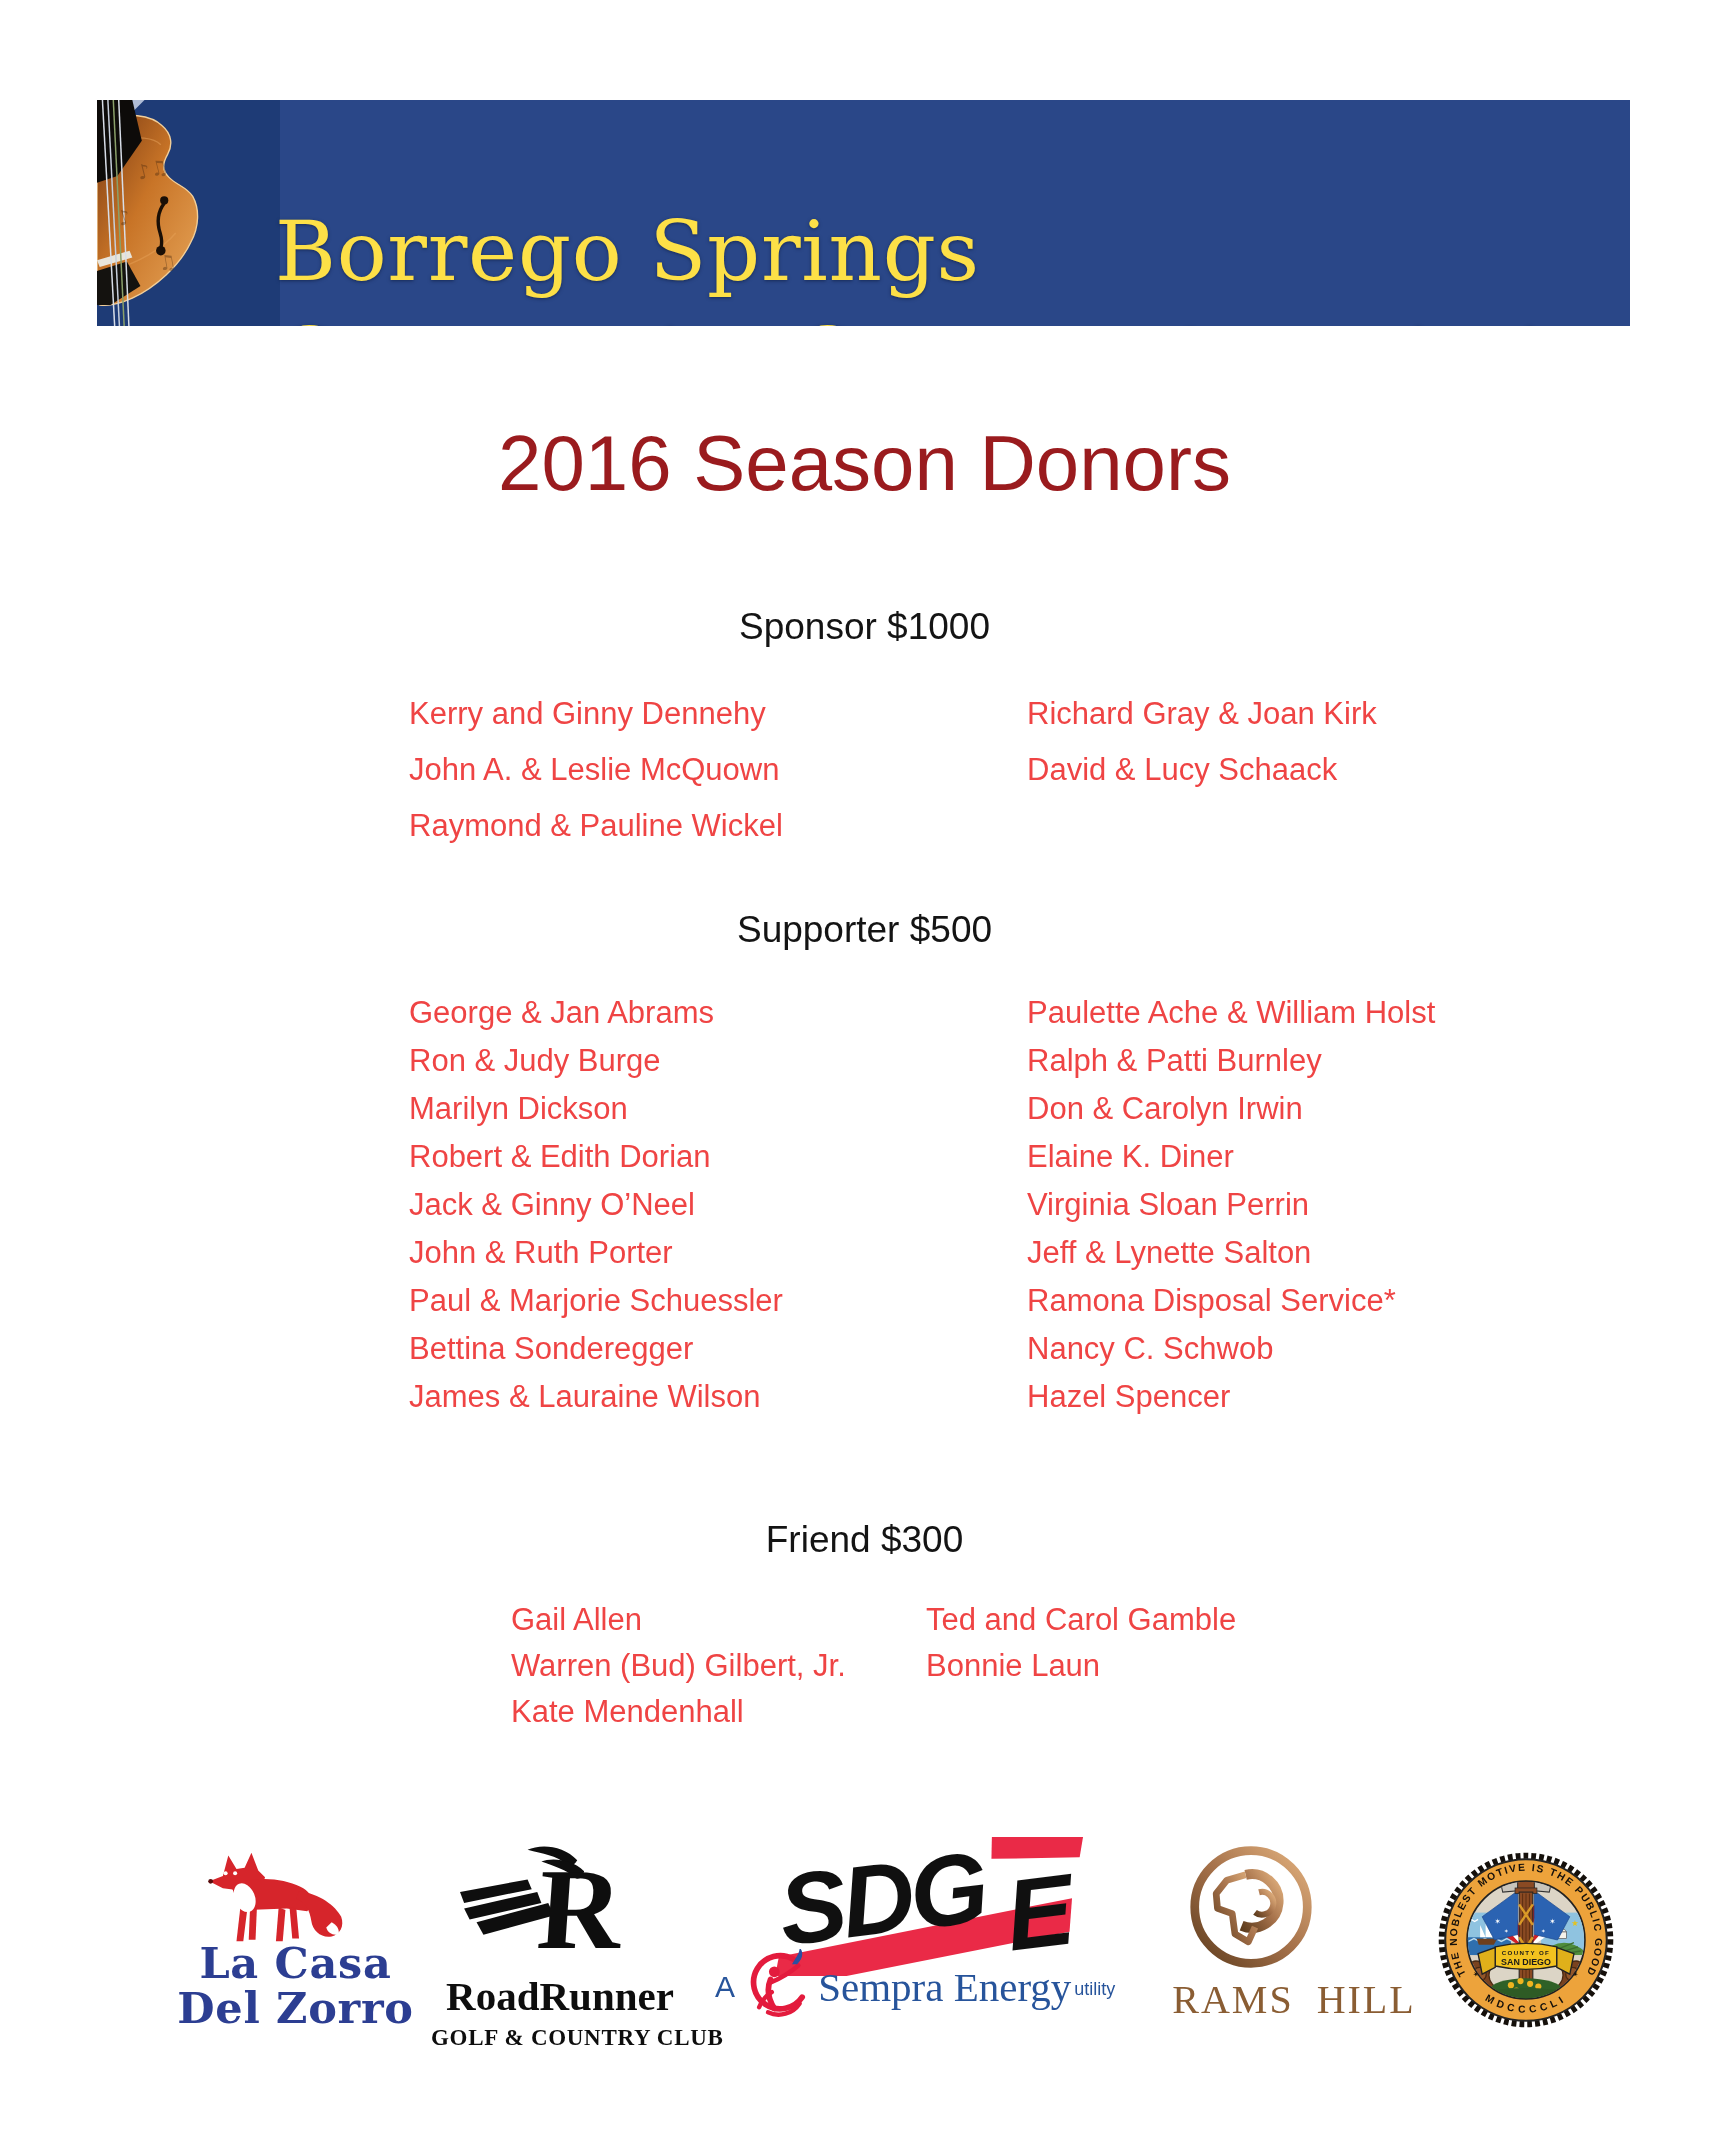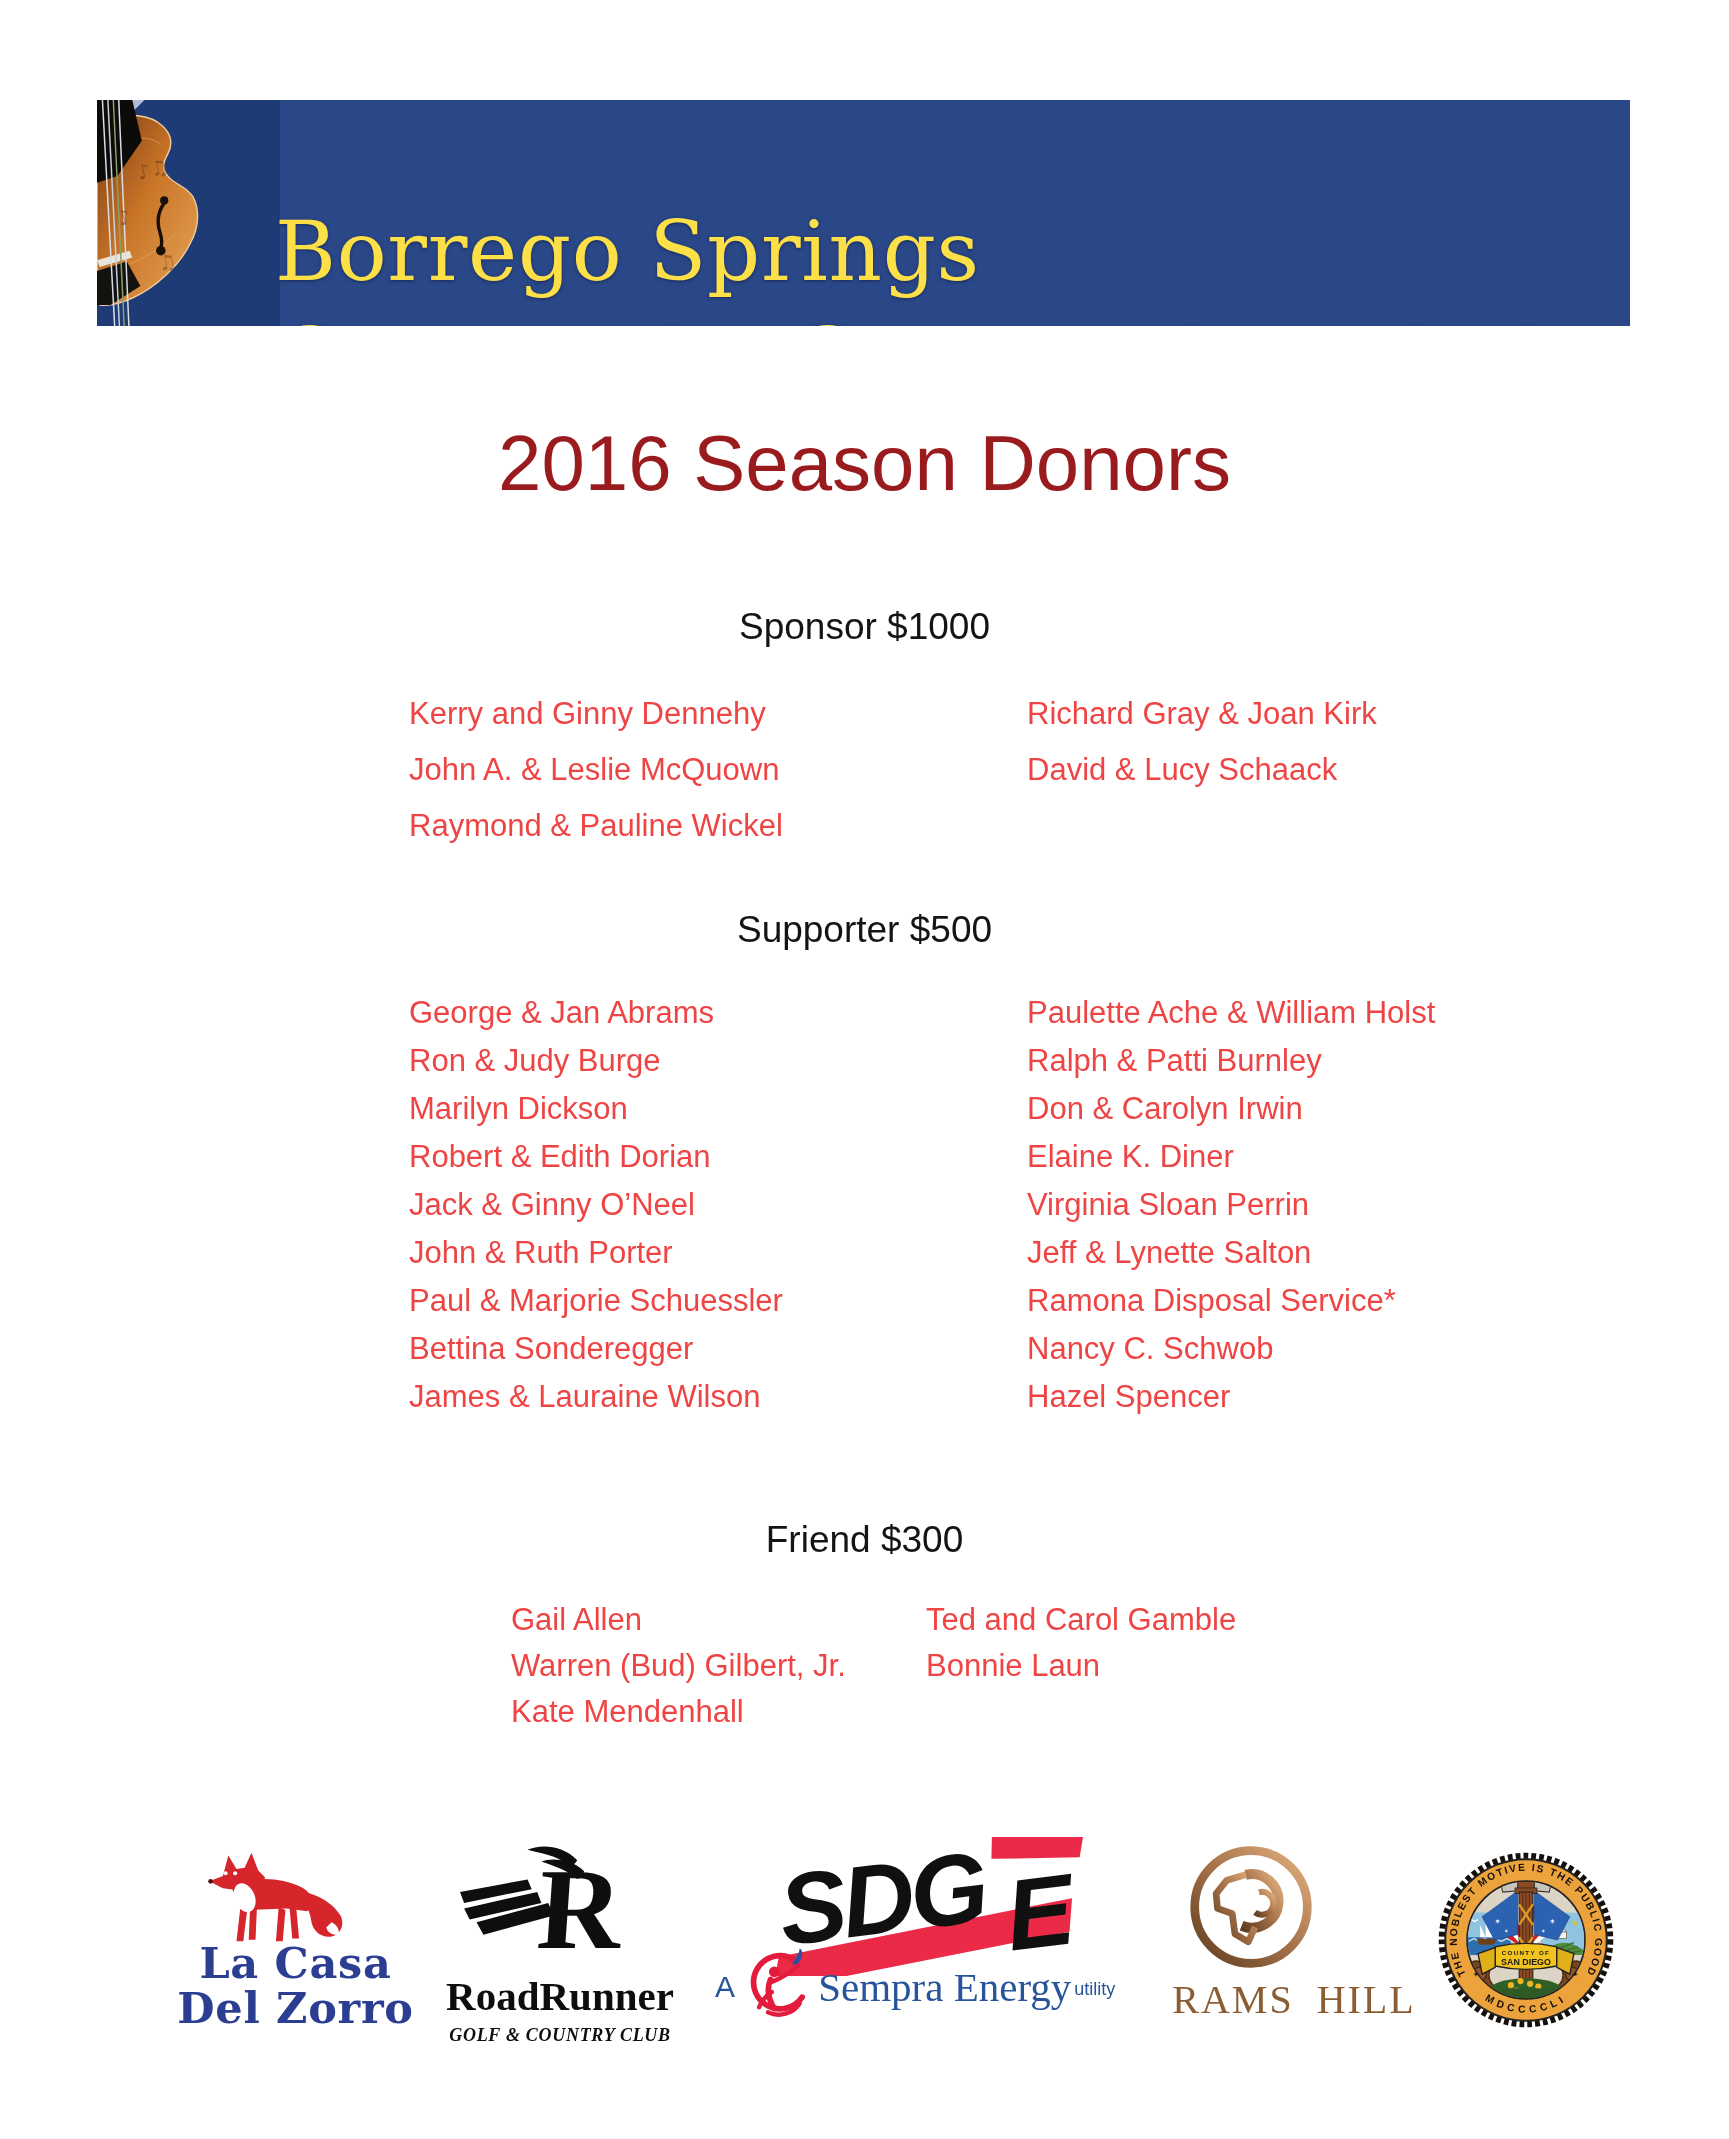--- a/index.html
+++ b/index.html
@@ -35,21 +35,21 @@
   #friend-left   {left:511px; top:1597px;line-height:46px;}
   #friend-right  {left:926px;top:1597px;line-height:46px;}
 
   
   #lacasa-text{left:153px;top:1941px;width:285px;text-align:center;
     font-family:"DejaVu Serif",serif;font-weight:bold;color:#2C3E92;
     font-size:43px;line-height:45px;letter-spacing:0.7px;}
   #roadrunner-text{left:431px;top:1972px;width:258px;text-align:center;
     font-family:"Liberation Serif",serif;color:#0e0e0e;}
   #roadrunner-name{font-size:41px;font-weight:bold;display:block;}
-  #roadrunner-sub{font-size:18px;font-style:italic;font-weight:bold;display:block;
+  #roadrunner-sub{font-size:23px;font-weight:bold;display:block;
     margin-top:5.4px;letter-spacing:0.7px;white-space:nowrap;}
   #sempra-row{left:715px;top:1949px;display:flex;align-items:center;color:#27549B;}
   #sempra-a{font-size:30px;margin-right:6.8px;}
   #sempra-name{font-family:"Liberation Serif",serif;font-size:41px;margin-left:5.4px;white-space:nowrap;}
   #sempra-utility{font-size:18px;margin-left:3px;position:relative;top:2.7px;}
   #ramshill-text{left:1124px;top:1976px;width:258px;text-align:center;
     font-family:"Liberation Serif",serif;font-size:40px;color:#8A5D33;
     letter-spacing:2px;word-spacing:11px;white-space:nowrap;margin-left:41px;}
 </style>
 </head>

